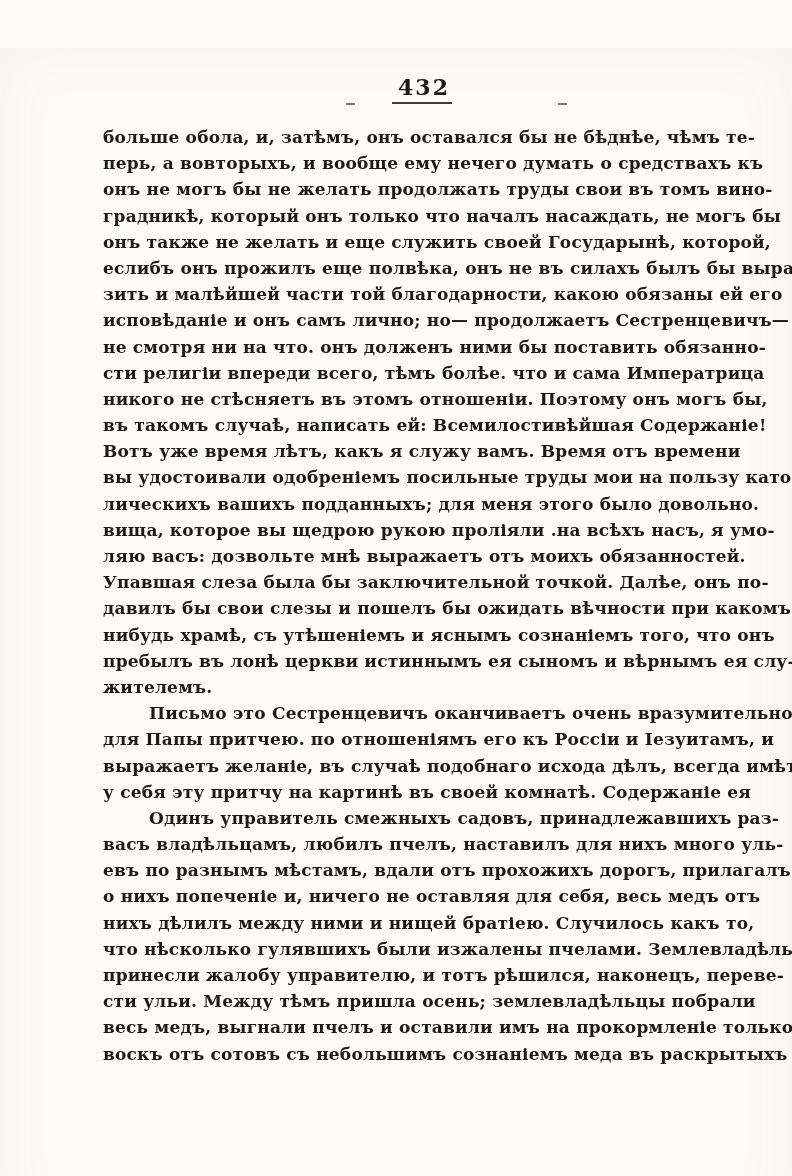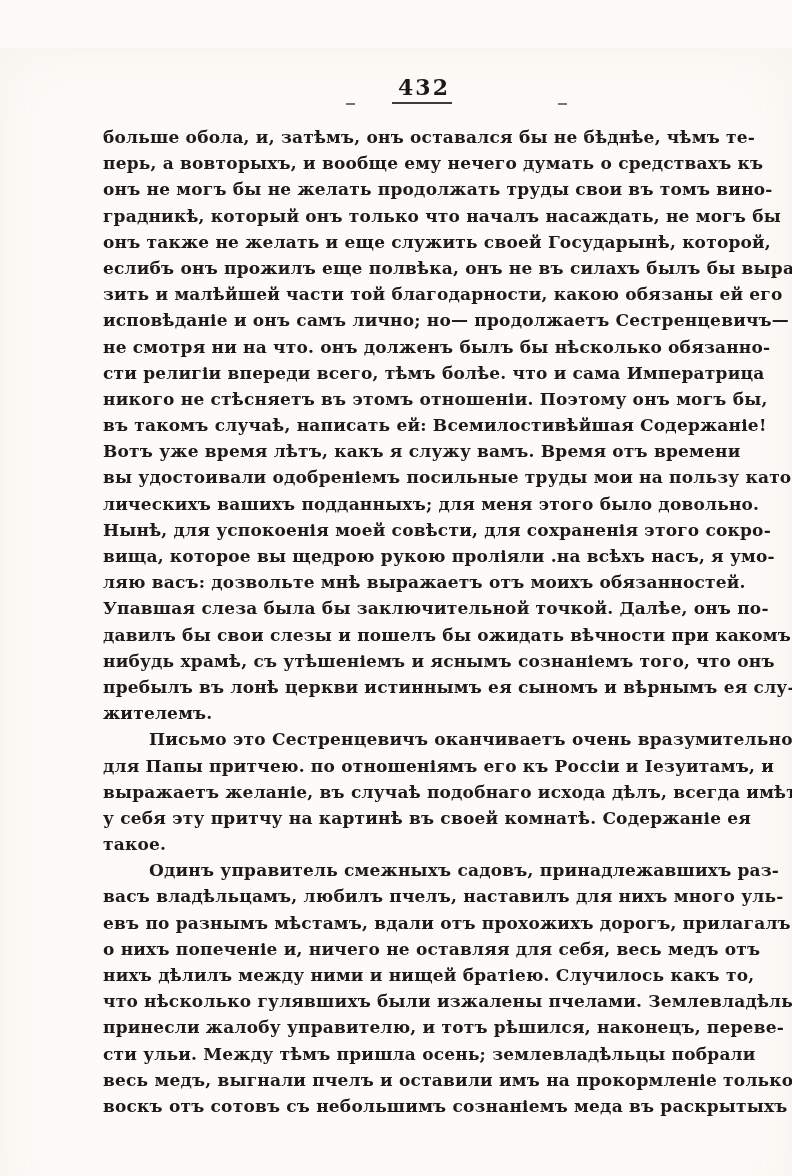--- a/index.html
+++ b/index.html
@@ -92,40 +92,38 @@
 
   <div class="text-block">
       <div class="line">больше обола, и, затѣмъ, онъ оставался бы не бѣднѣе, чѣмъ те-</div>
       <div class="line">перь, а вовторыхъ, и вообще ему нечего думать о средствахъ къ</div>
       <div class="line">онъ не могъ бы не желать продолжать труды свои въ томъ вино-</div>
       <div class="line">градникѣ, который онъ только что началъ насаждать, не могъ бы</div>
       <div class="line">онъ также не желать и еще служить своей Государынѣ, которой,</div>
       <div class="line">еслибъ онъ прожилъ еще полвѣка, онъ не въ силахъ былъ бы выра-</div>
       <div class="line">зить и малѣйшей части той благодарности, какою обязаны ей его</div>
       <div class="line">исповѣданіе и онъ самъ лично; но— продолжаетъ Сестренцевичъ—</div>
-      <div class="line">не смотря ни на что. онъ долженъ былъ бы нѣсколько обязанно-</div>
+      <div class="line">не смотря ни на что. онъ долженъ ними бы поставить обязанно-</div>
       <div class="line">сти религіи впереди всего, тѣмъ болѣе. что и сама Императрица</div>
       <div class="line">никого не стѣсняетъ въ этомъ отношеніи. Поэтому онъ могъ бы,</div>
       <div class="line">въ такомъ случаѣ, написать ей: Всемилостивѣйшая Содержаніе!</div>
       <div class="line">Вотъ уже время лѣтъ, какъ я служу вамъ. Время отъ времени</div>
       <div class="line">вы удостоивали одобреніемъ посильные труды мои на пользу като-</div>
       <div class="line">лическихъ вашихъ подданныхъ; для меня этого было довольно.</div>
-      <div class="line">Нынѣ, для успокоенія моей совѣсти, для сохраненія этого сокро-</div>
       <div class="line">вища, которое вы щедрою рукою проліяли .на всѣхъ насъ, я умо-</div>
       <div class="line">ляю васъ: дозвольте мнѣ выражаетъ отъ моихъ обязанностей.</div>
       <div class="line">Упавшая слеза была бы заключительной точкой. Далѣе, онъ по-</div>
       <div class="line">давилъ бы свои слезы и пошелъ бы ожидать вѣчности при какомъ</div>
       <div class="line">нибудь храмѣ, съ утѣшеніемъ и яснымъ сознаніемъ того, что онъ</div>
       <div class="line">пребылъ въ лонѣ церкви истиннымъ ея сыномъ и вѣрнымъ ея слу-</div>
       <div class="line end">жителемъ.</div>
       <div class="line indent">Письмо это Сестренцевичъ оканчиваетъ очень вразумительною</div>
       <div class="line">для Папы притчею. по отношеніямъ его къ Россіи и Іезуитамъ, и</div>
       <div class="line">выражаетъ желаніе, въ случаѣ подобнаго исхода дѣлъ, всегда имѣть</div>
       <div class="line">у себя эту притчу на картинѣ въ своей комнатѣ. Содержаніе ея</div>
-      <div class="line end">такое.</div>
       <div class="line indent">Одинъ управитель смежныхъ садовъ, принадлежавшихъ раз-</div>
       <div class="line">васъ владѣльцамъ, любилъ пчелъ, наставилъ для нихъ много уль-</div>
       <div class="line">евъ по разнымъ мѣстамъ, вдали отъ прохожихъ дорогъ, прилагалъ</div>
       <div class="line">о нихъ попеченіе и, ничего не оставляя для себя, весь медъ отъ</div>
       <div class="line">нихъ дѣлилъ между ними и нищей братіею. Случилось какъ то,</div>
       <div class="line">что нѣсколько гулявшихъ были изжалены пчелами. Землевладѣльцы</div>
       <div class="line">принесли жалобу управителю, и тотъ рѣшился, наконецъ, переве-</div>
       <div class="line">сти ульи. Между тѣмъ пришла осень; землевладѣльцы побрали</div>
       <div class="line">весь медъ, выгнали пчелъ и оставили имъ на прокормленіе только</div>
       <div class="line">воскъ отъ сотовъ съ небольшимъ сознаніемъ меда въ раскрытыхъ</div>

